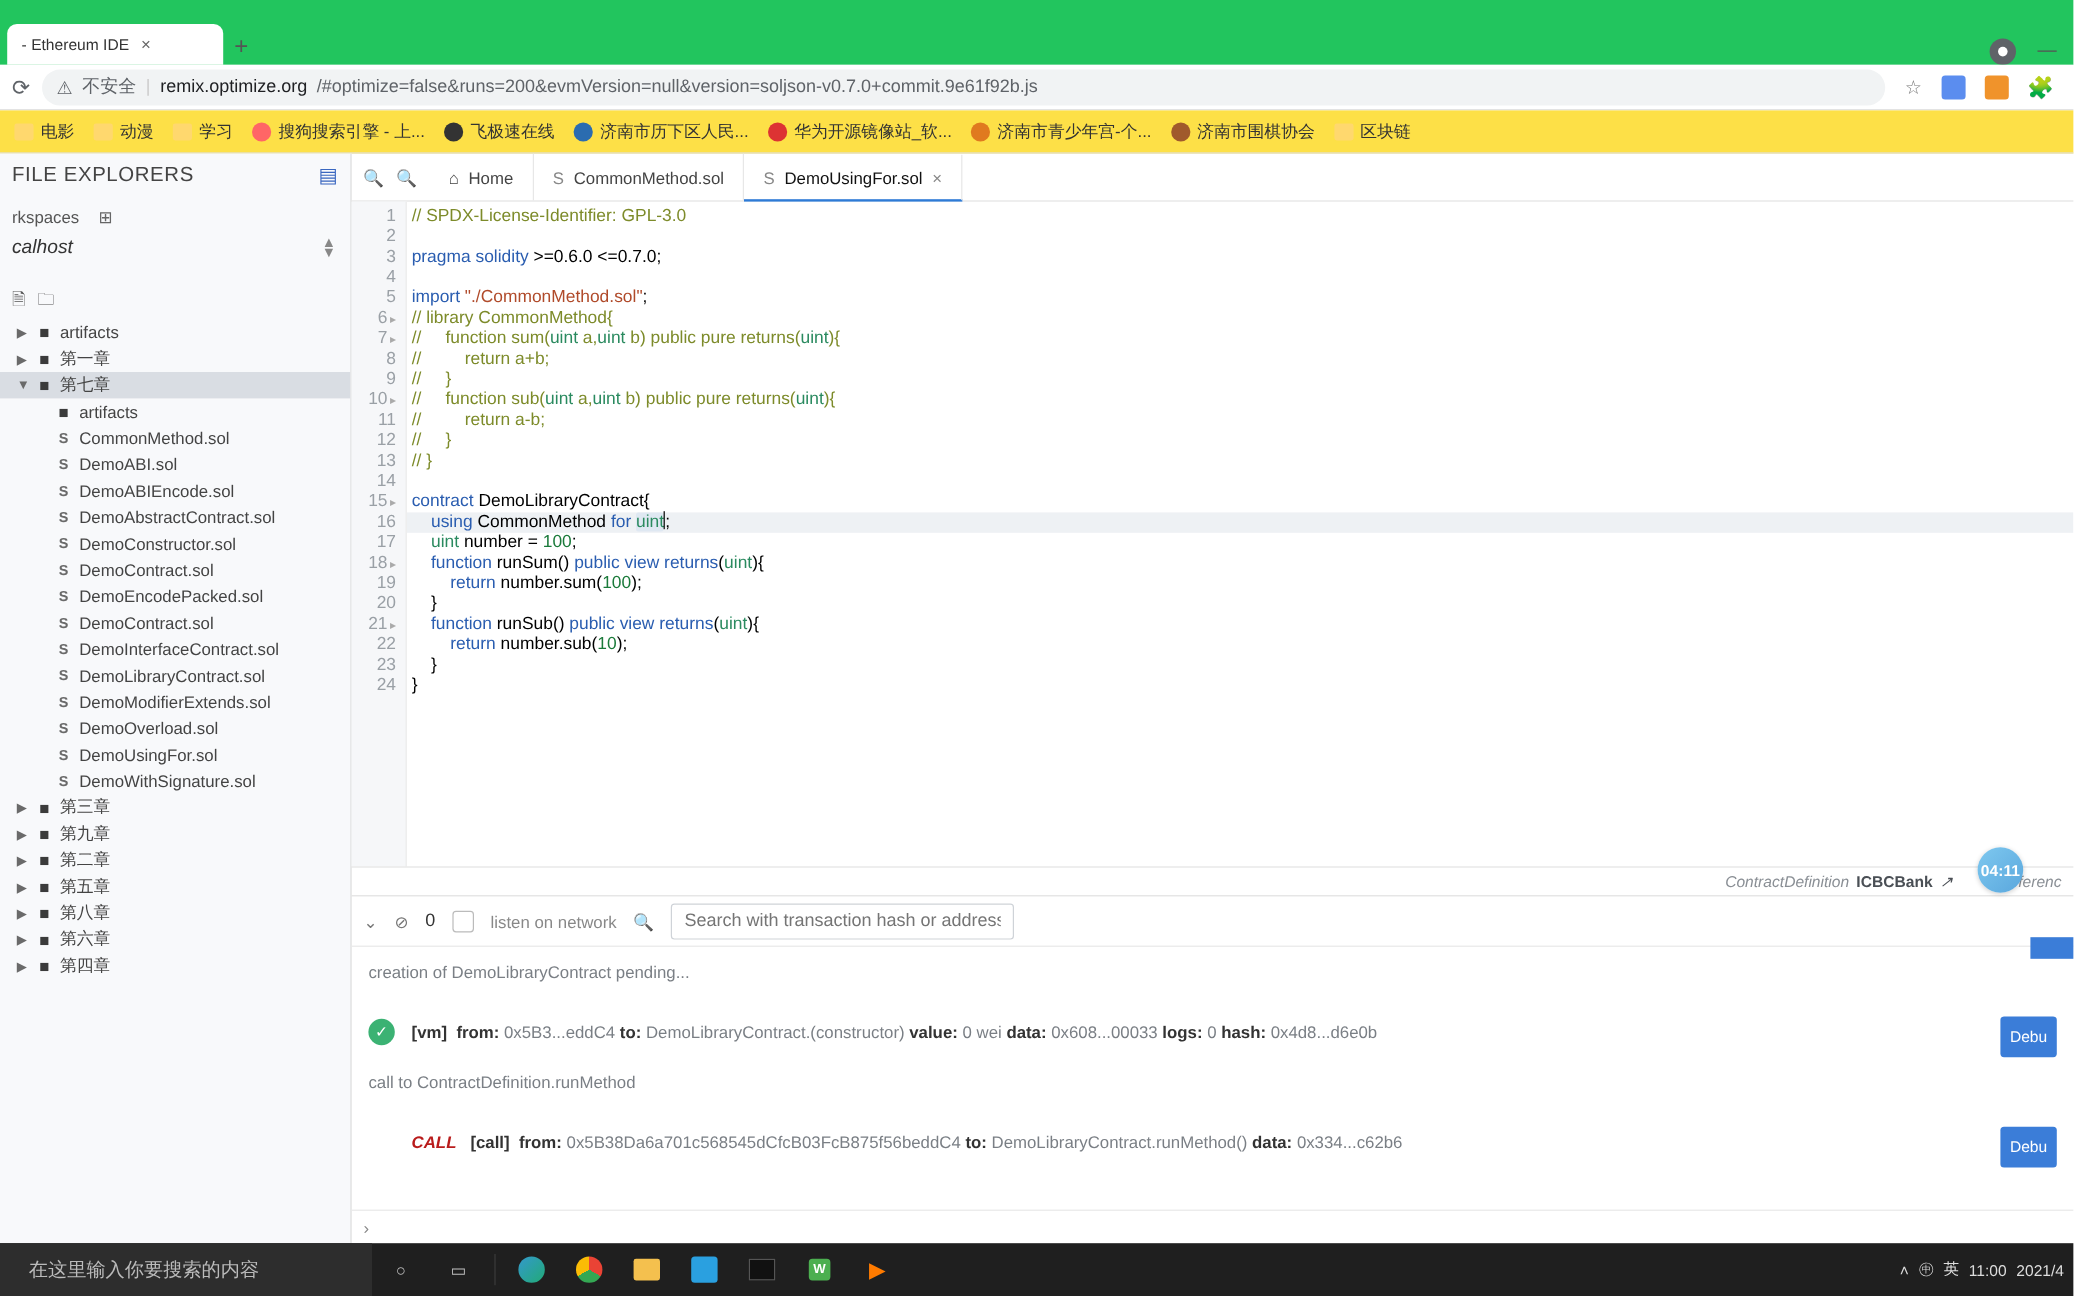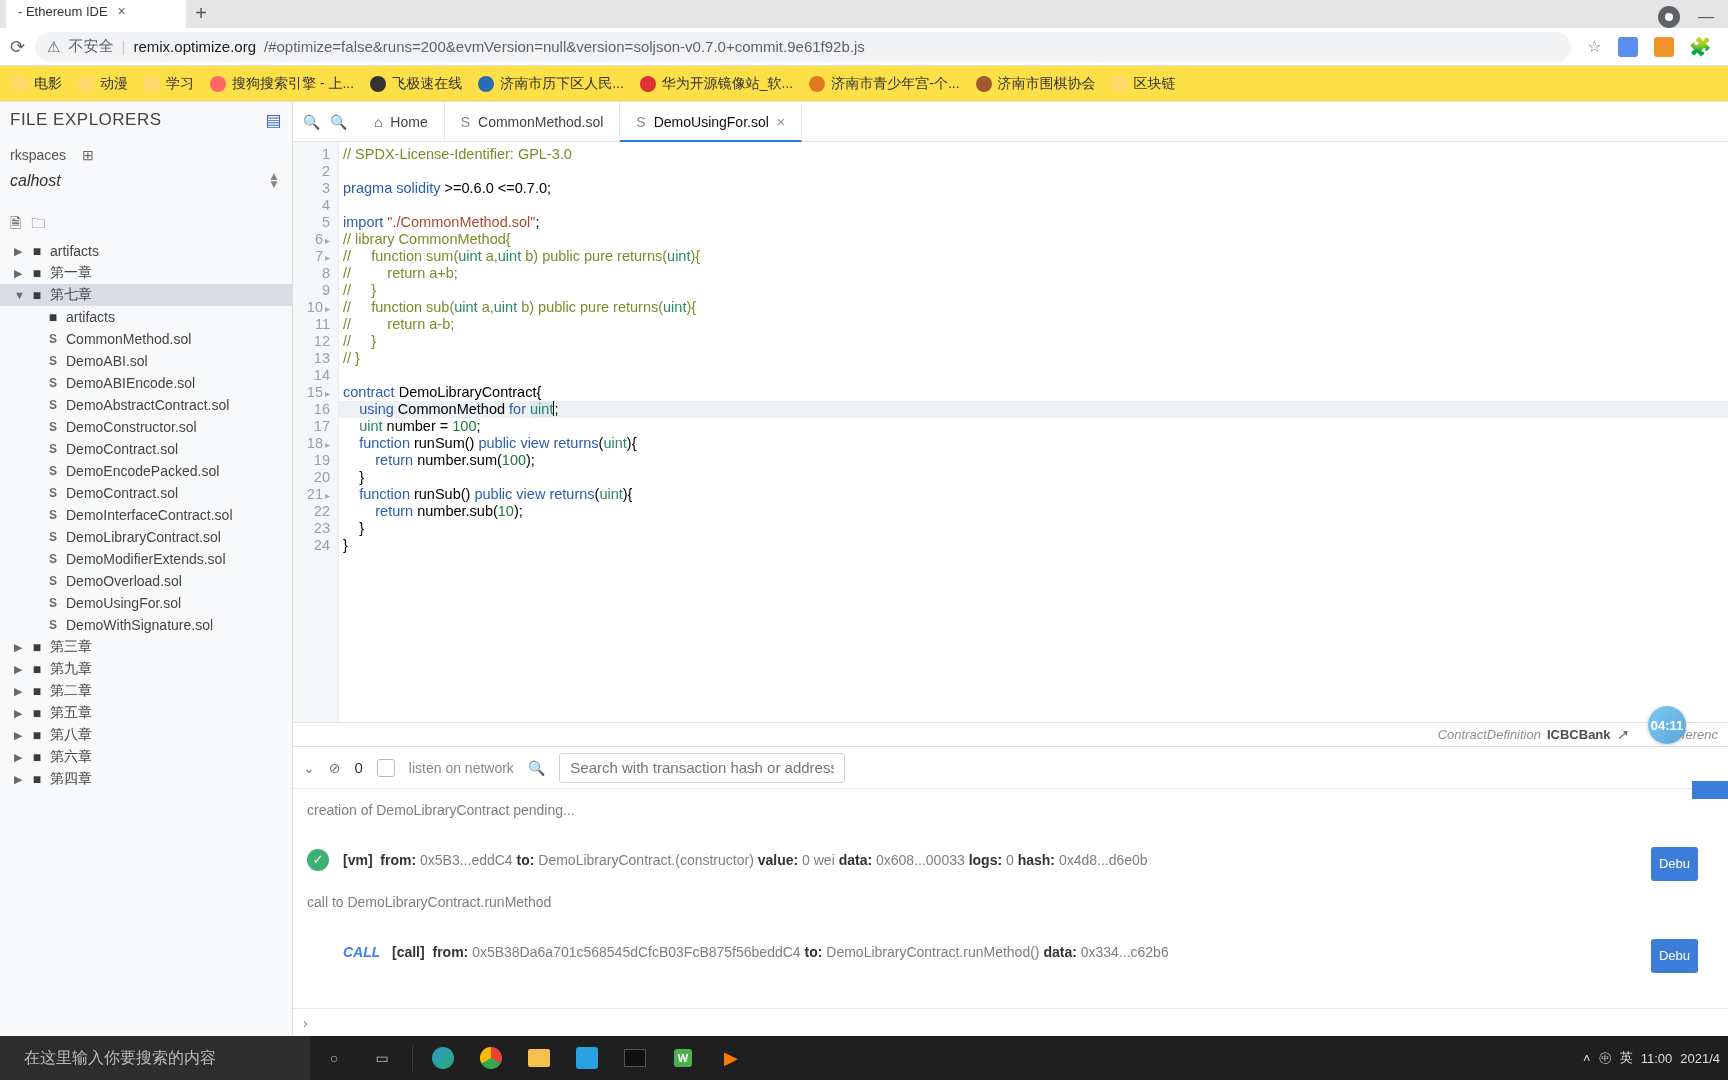--- a/index.html
+++ b/index.html
@@ -1,19 +1,19 @@
 <!DOCTYPE html>
 <html><head>
 <meta charset="utf-8">
 <style>
   * { margin:0; padding:0; box-sizing:border-box; font-family:"Segoe UI",Arial,sans-serif; }
   body { width:1728px; height:1080px; overflow:hidden; background:#fff; display:flex; flex-direction:column; }
 
   
-  .tabbar { height:28px; background:#e5e5e5; display:flex; align-items:flex-end; padding-left:6px; }
+  .tabbar { height:54px; background:#22c55e; display:flex; align-items:flex-end; padding-left:6px; }
   .btab { background:#fff; border-radius:8px 8px 0 0; height:34px; display:flex; align-items:center; padding:0 12px; gap:10px; font-size:13px; color:#333; min-width:180px; }
   .btab .x { color:#666; font-size:14px; }
   .plus { width:30px; height:30px; display:flex; align-items:center; justify-content:center; color:#555; font-size:20px; }
   .tabctl { margin-left:auto; display:flex; align-items:center; gap:18px; padding-right:14px; color:#555; }
   .tabctl .dot { width:22px; height:22px; border-radius:50%; background:#5f6368; display:flex; align-items:center; justify-content:center; }
   .tabctl .dot span { width:8px; height:8px; border-radius:50%; background:#fff; }
 
   .addrbar { height:38px; background:#fff; display:flex; align-items:center; padding:0 10px; gap:10px; border-bottom:1px solid #ddd; }
   .addrbar .reload { color:#5f6368; font-size:18px; }
   .addr { flex:1; background:#f1f3f4; border-radius:18px; height:30px; display:flex; align-items:center; padding:0 12px; font-size:15px; color:#5f6368; gap:8px; }
@@ -79,23 +79,23 @@
   .term { height:290px; border-top:1px solid #e0e0e0; display:flex; flex-direction:column; font-size:14px; color:#444; position:relative; }
   .term-h { height:42px; border-bottom:1px solid #e8e8e8; display:flex; align-items:center; gap:14px; padding:0 10px; }
   .term-h .cnt { font-size:15px; color:#333; }
   .term-h .cb { width:18px; height:18px; border:1px solid #bbb; border-radius:3px; }
   .term-h .listen { color:#888; font-size:14px; }
   .term-h .srch { width:286px; height:30px; border:1px solid #cfd3d8; border-radius:3px; padding:0 10px; font-size:15px; color:#888; }
   .term-body { flex:1; overflow:auto; padding:8px 14px 30px 14px; font-family:Consolas,Menlo,monospace; font-size:14px; line-height:26px; color:#555; }
   .term-body .row { display:flex; align-items:center; gap:14px; }
   .ok { width:22px; height:22px; border-radius:50%; background:#3bb273; color:#fff; display:flex; align-items:center; justify-content:center; font-size:13px; }
   .kv b { color:#333; font-weight:600; }
-  .kv i { color:#3b82f6; font-weight:600; }
+  .kv i { color:#b91c1c; font-weight:600; }
   .mono { color:#7a7f85; }
-  .debug { position:absolute; right:16px; background:#3b7dd8; color:#fff; padding:4px 8px; border-radius:3px; font-size:13px; }
+  .debug { position:absolute; right:0; background:#3b7dd8; color:#fff; padding:4px 8px; border-radius:3px; font-size:13px; }
   .term-foot { height:28px; border-top:1px solid #e8e8e8; display:flex; align-items:center; padding:0 10px; color:#888; }
 
   
   .bubble { position:absolute; right:42px; top:706px; width:38px; height:38px; border-radius:50%; background:linear-gradient(135deg,#7ec8ef,#5aa7dd); color:#fff; display:flex; align-items:center; justify-content:center; font-size:13px; font-weight:600; box-shadow:0 1px 4px rgba(0,0,0,.2); }
 
   
   .taskbar { height:44px; background:#1f1f1f; display:flex; align-items:center; color:#ddd; font-size:14px; }
   .taskbar .search { flex:0 0 310px; background:#2d2d2d; height:100%; display:flex; align-items:center; padding:0 14px; gap:10px; color:#bbb; font-size:16px; }
   .tb-sep { width:1px; height:26px; background:#3a3a3a; margin:0 6px; }
   .tb-icn { width:48px; height:100%; display:flex; align-items:center; justify-content:center; color:#bbb; }
@@ -411,21 +411,21 @@
             <b>from:</b> <span class="mono">0x5B3...eddC4</span>
             <b>to:</b> <span class="mono">DemoLibraryContract.(constructor)</span>
             <b>value:</b> <span class="mono">0 wei</span>
             <b>data:</b> <span class="mono">0x608...00033</span>
             <b>logs:</b> <span class="mono">0</span>
             <b>hash:</b> <span class="mono">0x4d8...d6e0b</span>
           </span>
           <span class="debug" style="top:0">Debu</span>
         </div>
         <div style="height:16px"></div>
-        <div class="mono">call to DemoLibraryContract.runMethod</div>
+        <div class="mono">call to ContractDefinition.runMethod</div>
         <div style="height:24px"></div>
         <div class="row" style="position:relative">
           <span style="width:22px"></span>
           <span class="kv">
             <i>CALL</i>&nbsp;&nbsp;
             <b>[call]</b>&nbsp;
             <b>from:</b> <span class="mono">0x5B38Da6a701c568545dCfcB03FcB875f56beddC4</span>
             <b>to:</b> <span class="mono">DemoLibraryContract.runMethod()</span>
             <b>data:</b> <span class="mono">0x334...c62b6</span>
           </span>

